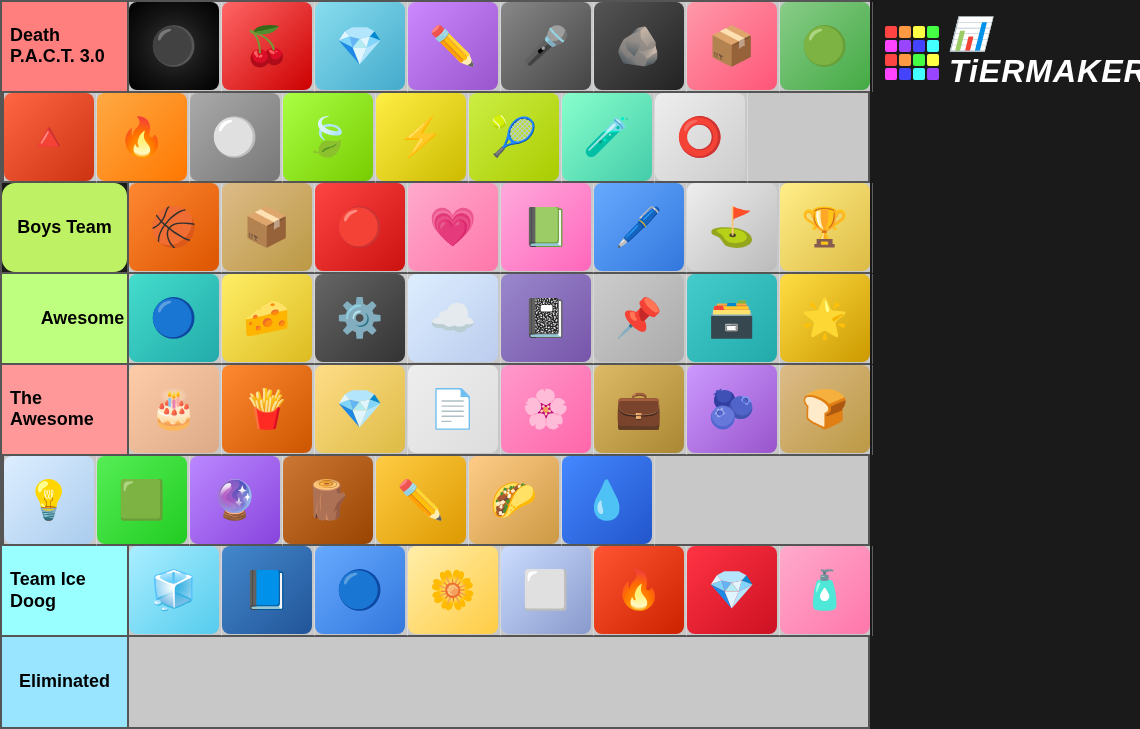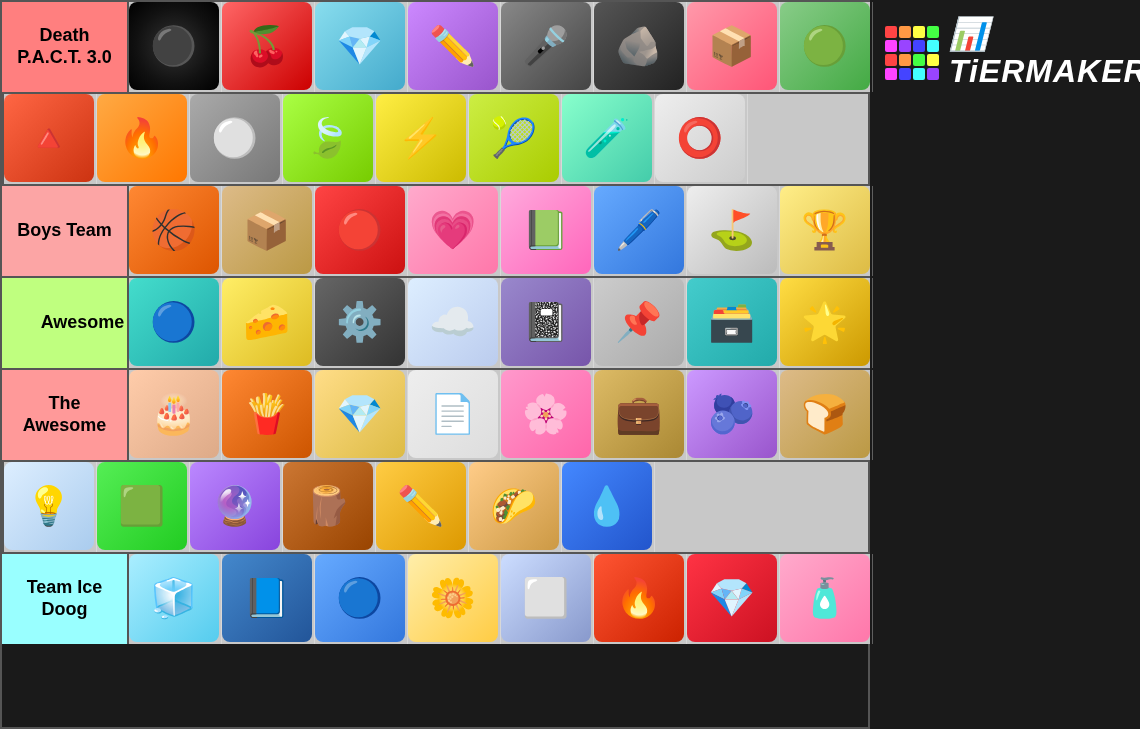--- a/index.html
+++ b/index.html
@@ -29,21 +29,20 @@
     }
     .tier-row:last-child {
       border-bottom: none;
     }
     .tier-label {
       display: flex;
       align-items: center;
       justify-content: center;
       width: 125px;
       min-width: 125px;
-      text-align: center;
       font-weight: bold;
       font-size: 18px;
       color: #000;
       padding: 8px;
       line-height: 1.2;
     }
     .tier-items {
       display: flex;
       flex-direction: row;
       flex-wrap: nowrap;
@@ -271,21 +270,21 @@
             </div>
           </div>
           <div class="tier-item">
             <div class="char char-white">
               <div class="char-emoji">⭕</div>
             </div>
           </div>
         </div>
       </div>
       <div class="tier-row">
-        <div class="tier-label row-boys" style="background: #fca5a5;">Boys Team</div>
+        <div class="tier-label row-boys" style="background: #bef264; border-radius: 13px;">Boys Team</div>
         <div class="tier-items">
           <div class="tier-item">
             <div class="char char-basketball">
               <div class="char-emoji">🏀</div>
             </div>
           </div>
           <div class="tier-item">
             <div class="char char-cardboard">
               <div class="char-emoji">📦</div>
             </div>
@@ -488,20 +487,24 @@
             <div class="char char-ruby">
               <div class="char-emoji">💎</div>
             </div>
           </div>
           <div class="tier-item">
             <div class="char char-soap">
               <div class="char-emoji">🧴</div>
             </div>
           </div>
         </div>
+      </div>
+      <div class="tier-row">
+        <div class="tier-label row-eliminated" style="background: rgb(153, 229, 255);">Eliminated</div>
+        <div class="tier-items"></div>
       </div>
     </div>
   <div class="sidebar">
     <div class="logo">
       <div class="logo-grid">
 
       <div class="logo-cell" style="background: rgb(255, 68, 68);"></div>
           <div class="logo-cell" style="background: rgb(255, 153, 68);"></div>
           <div class="logo-cell" style="background: rgb(255, 255, 68);"></div>
           <div class="logo-cell" style="background: rgb(68, 255, 68);"></div>

